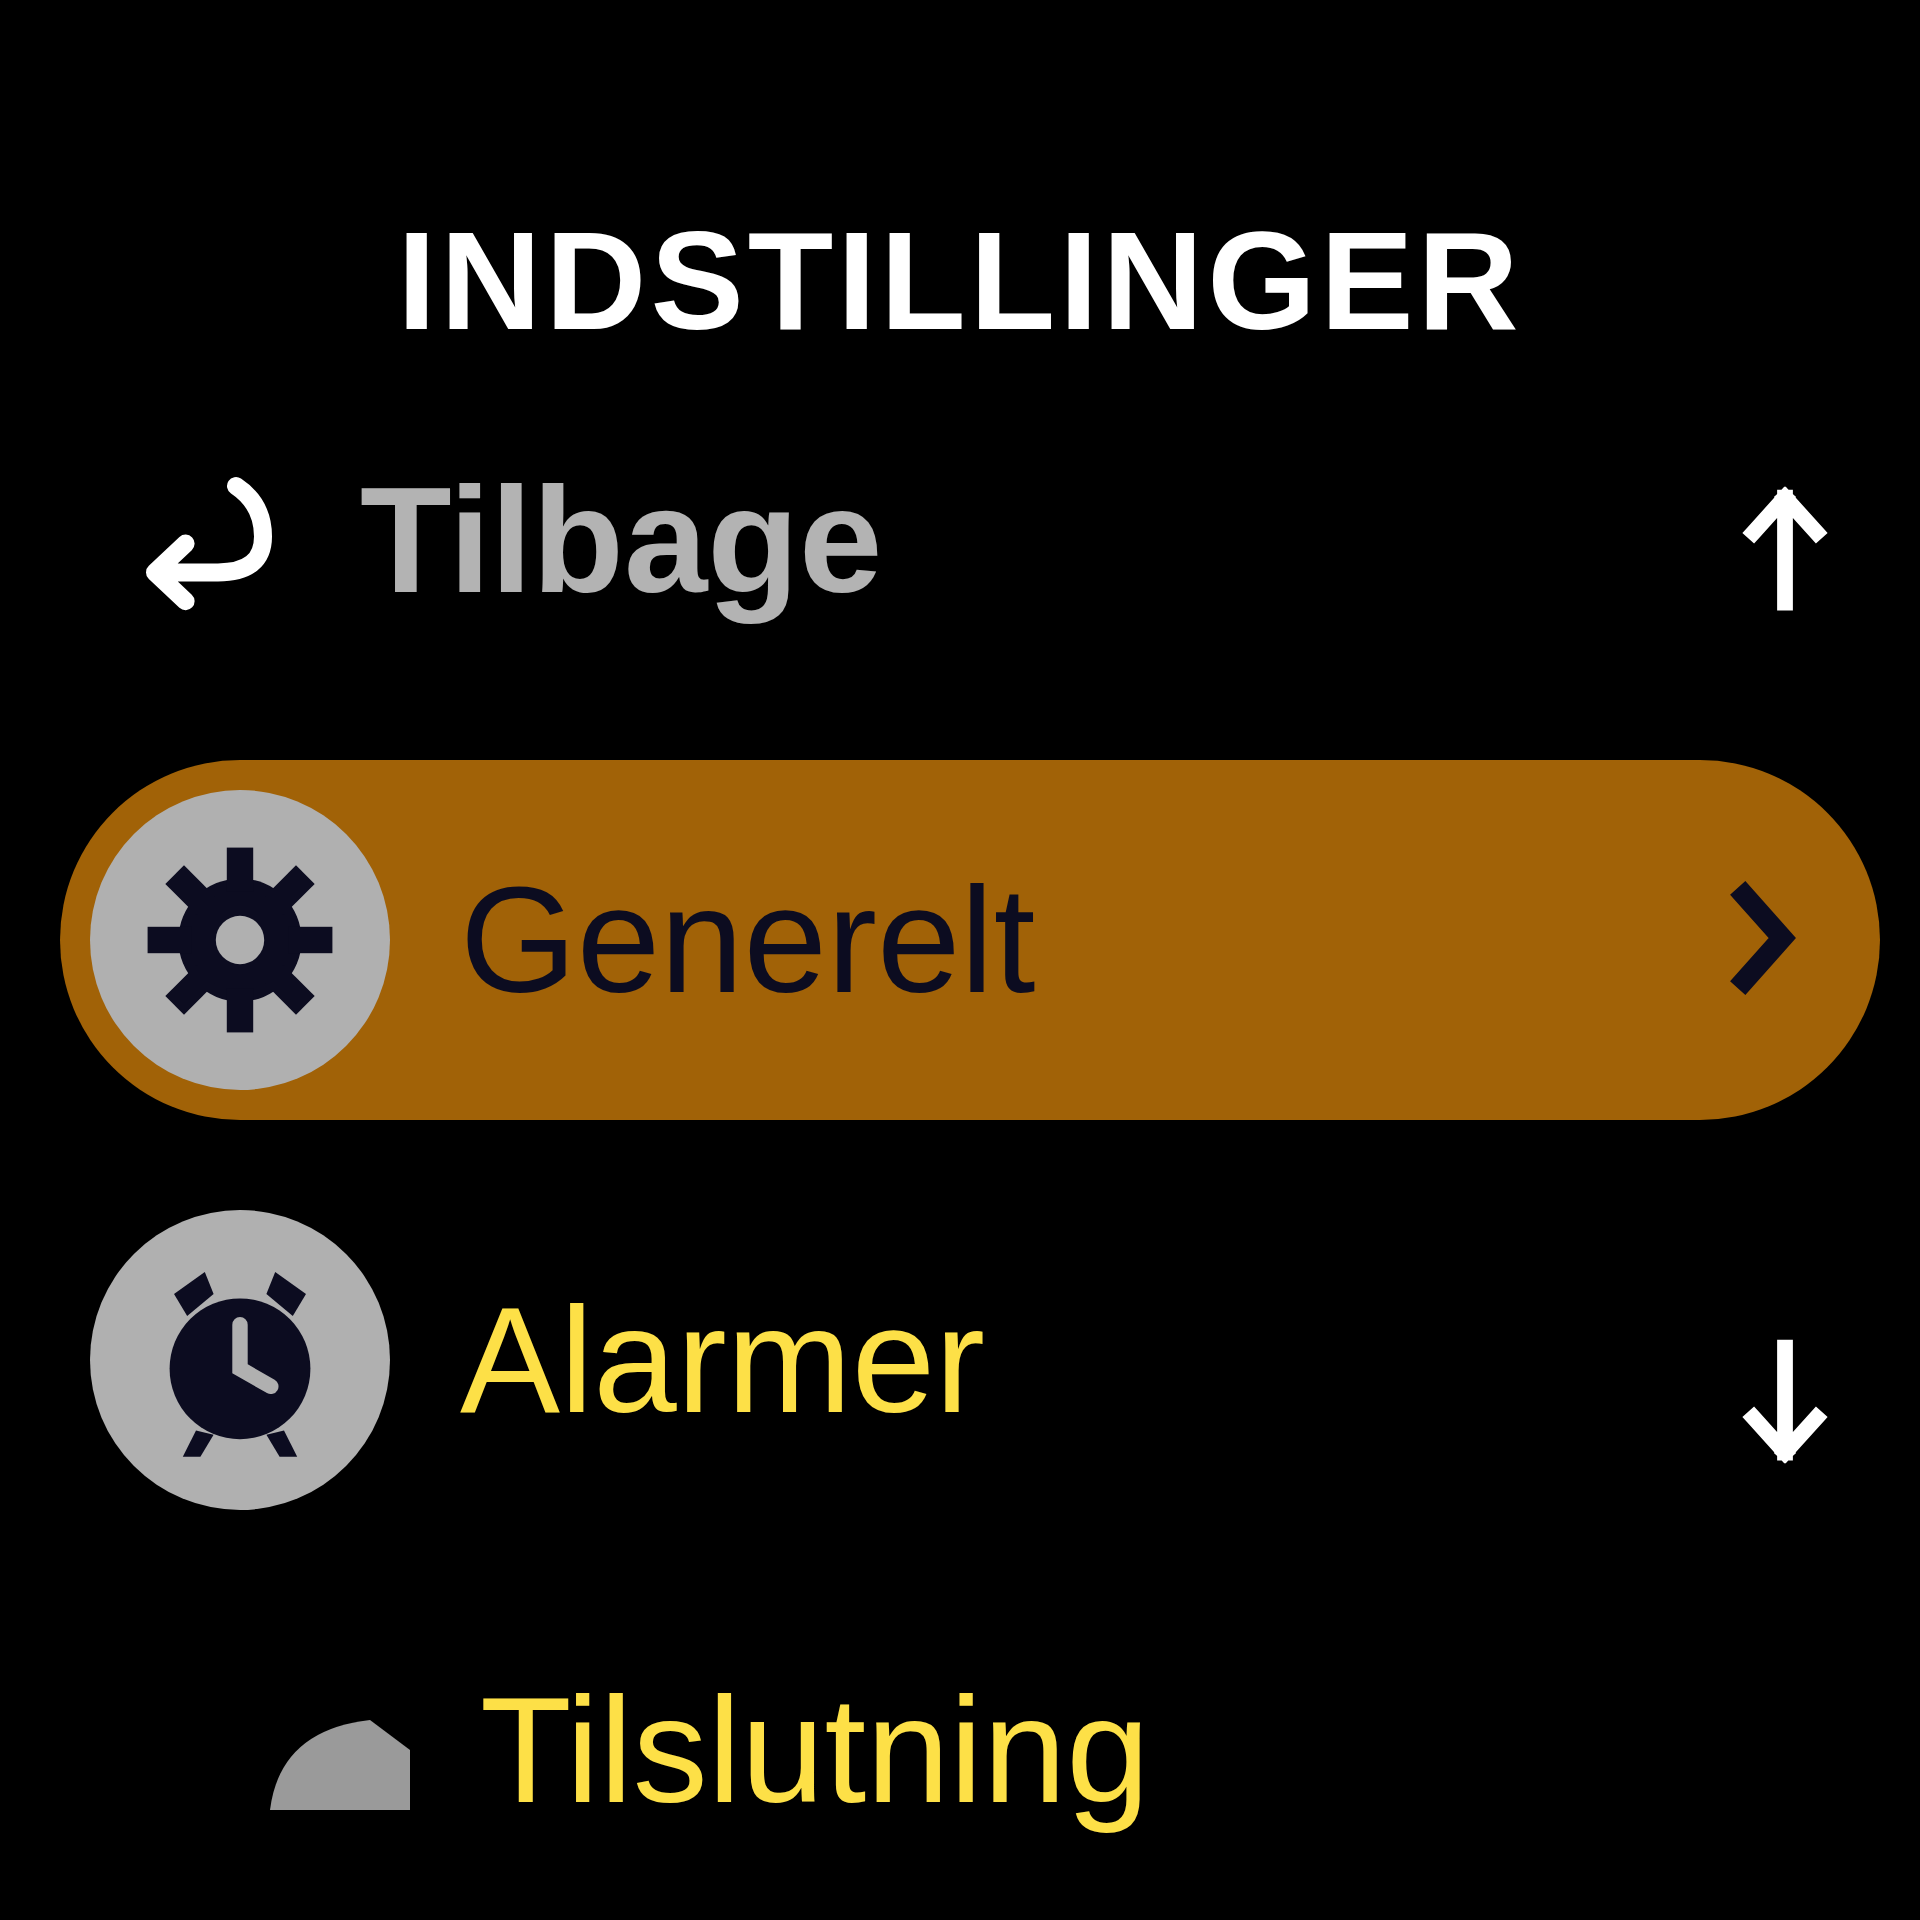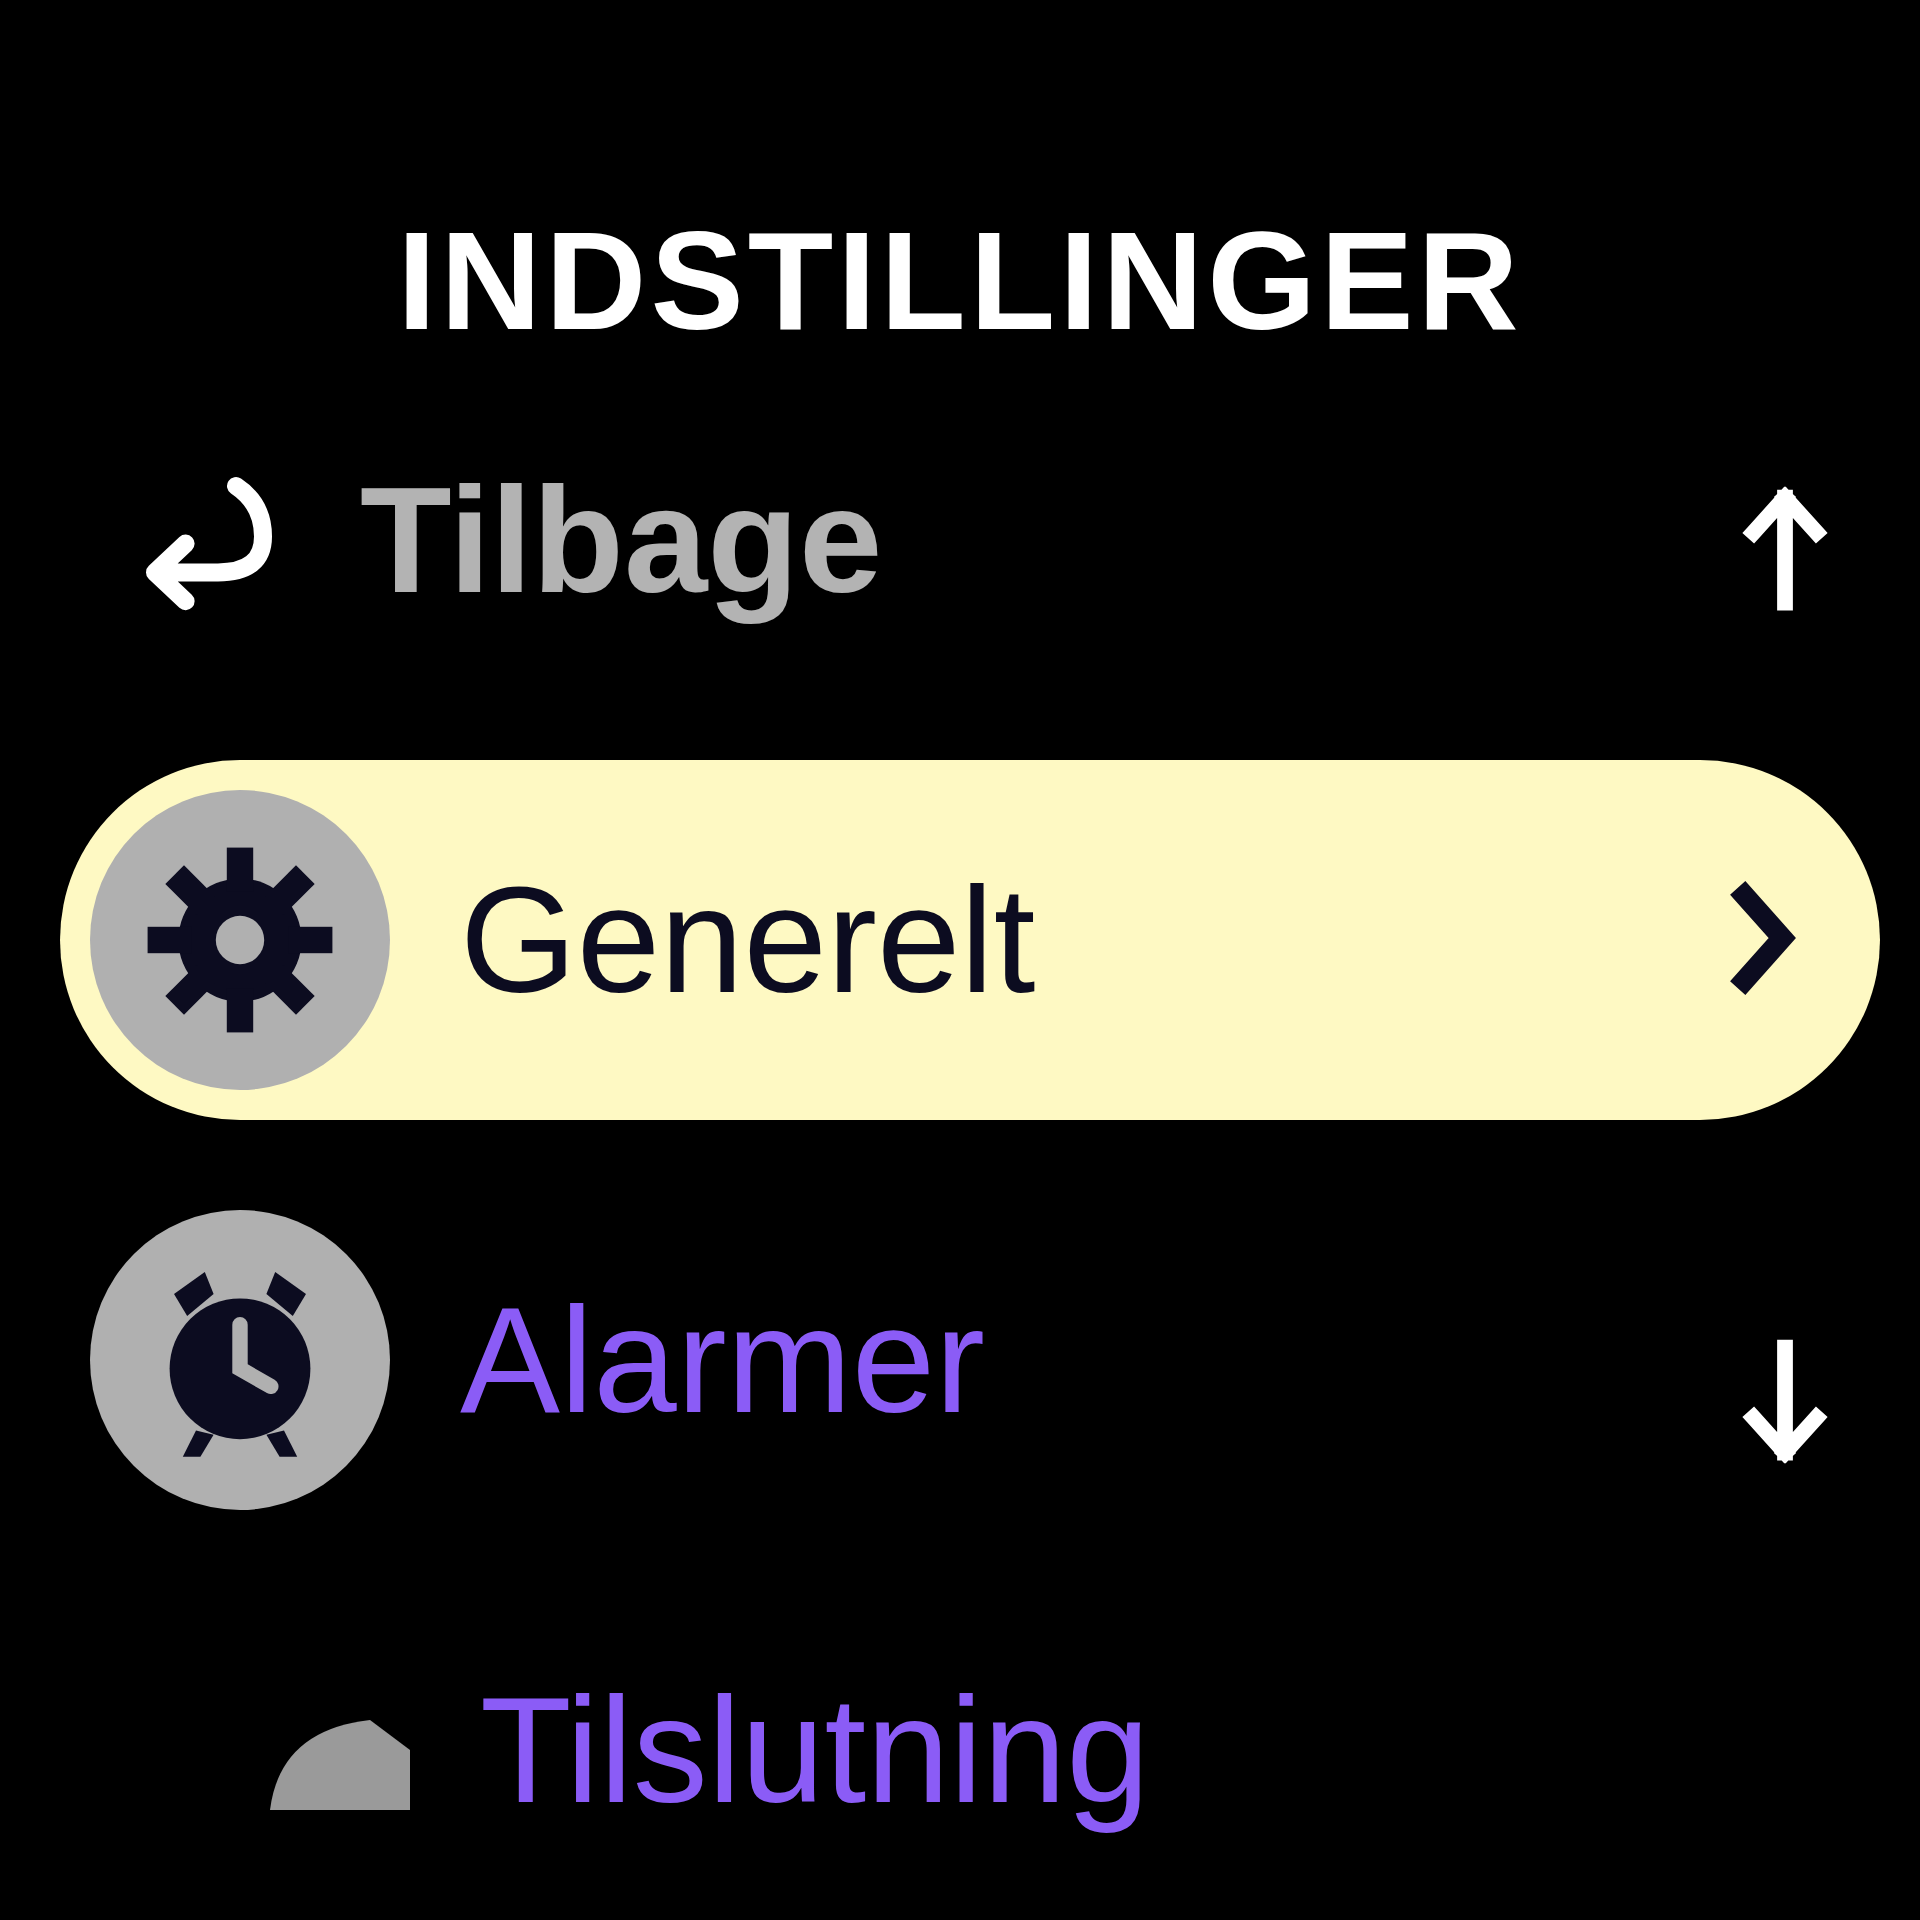--- a/index.html
+++ b/index.html
@@ -48,21 +48,21 @@
       left: 110px;
       height: 200px;
     }
     
     .menu-item-selected {
       top: 760px;
       left: 60px;
       right: 40px;
       width: auto;
       height: 360px;
-      background: #fef9c3;
+      background: #a16207;
       border-radius: 180px;
       padding-left: 30px;
       padding-right: 80px;
     }
     
     .menu-item-alarmer {
       top: 1220px;
       left: 90px;
       height: 280px;
     }
@@ -84,21 +84,21 @@
     }
     
     .icon-wrapper-gray {
       background: #b0b0b0;
     }
     
     .menu-label {
       font-size: 150px;
       font-weight: 400;
       margin-left: 70px;
-      color: #8b5cf6;
+      color: #fde047;
     }
     
     .menu-label-selected {
       color: #0c0c20;
       font-weight: 400;
     }
     
     .menu-label-faded {
       color: rgba(255,255,255,0.7);
       font-weight: bold;

